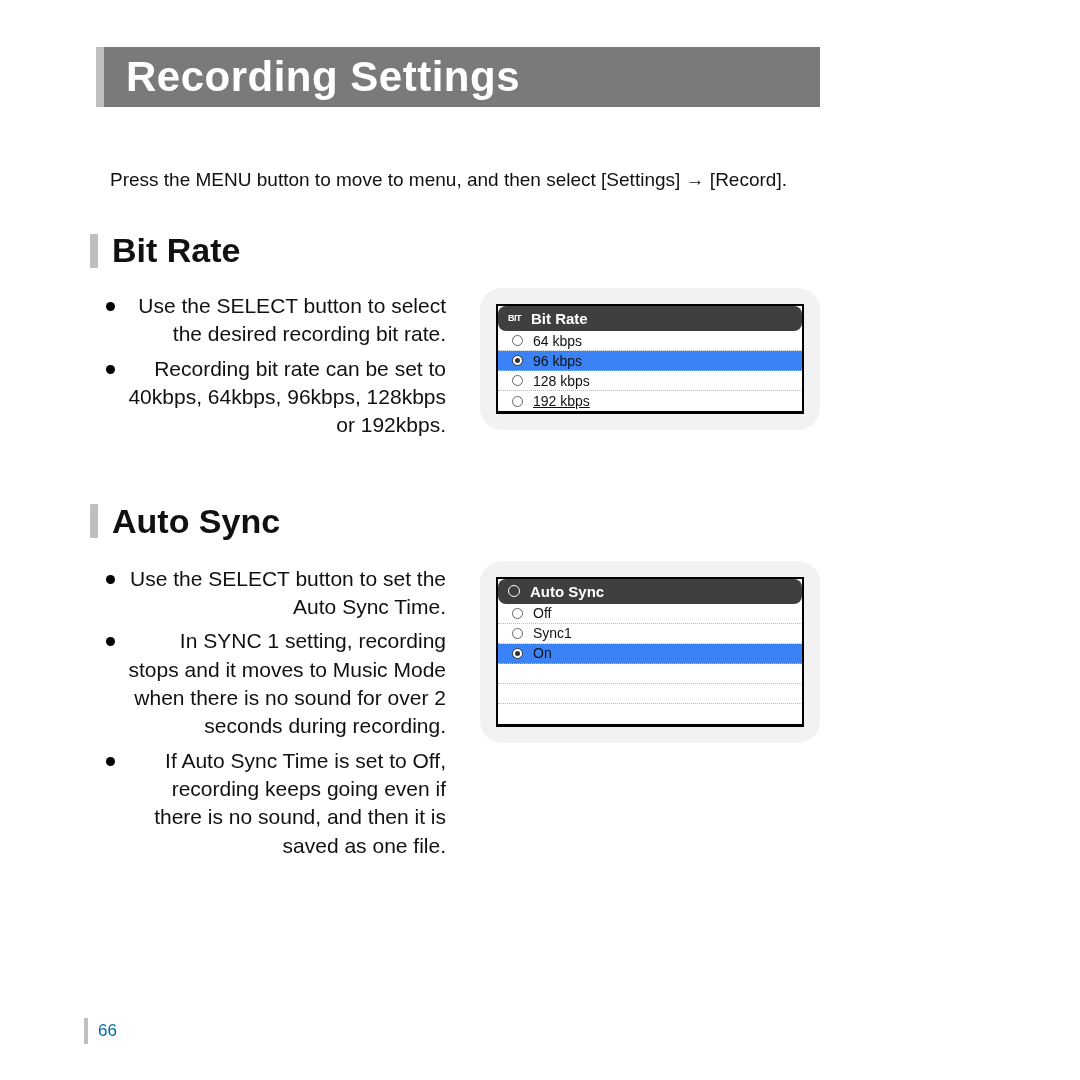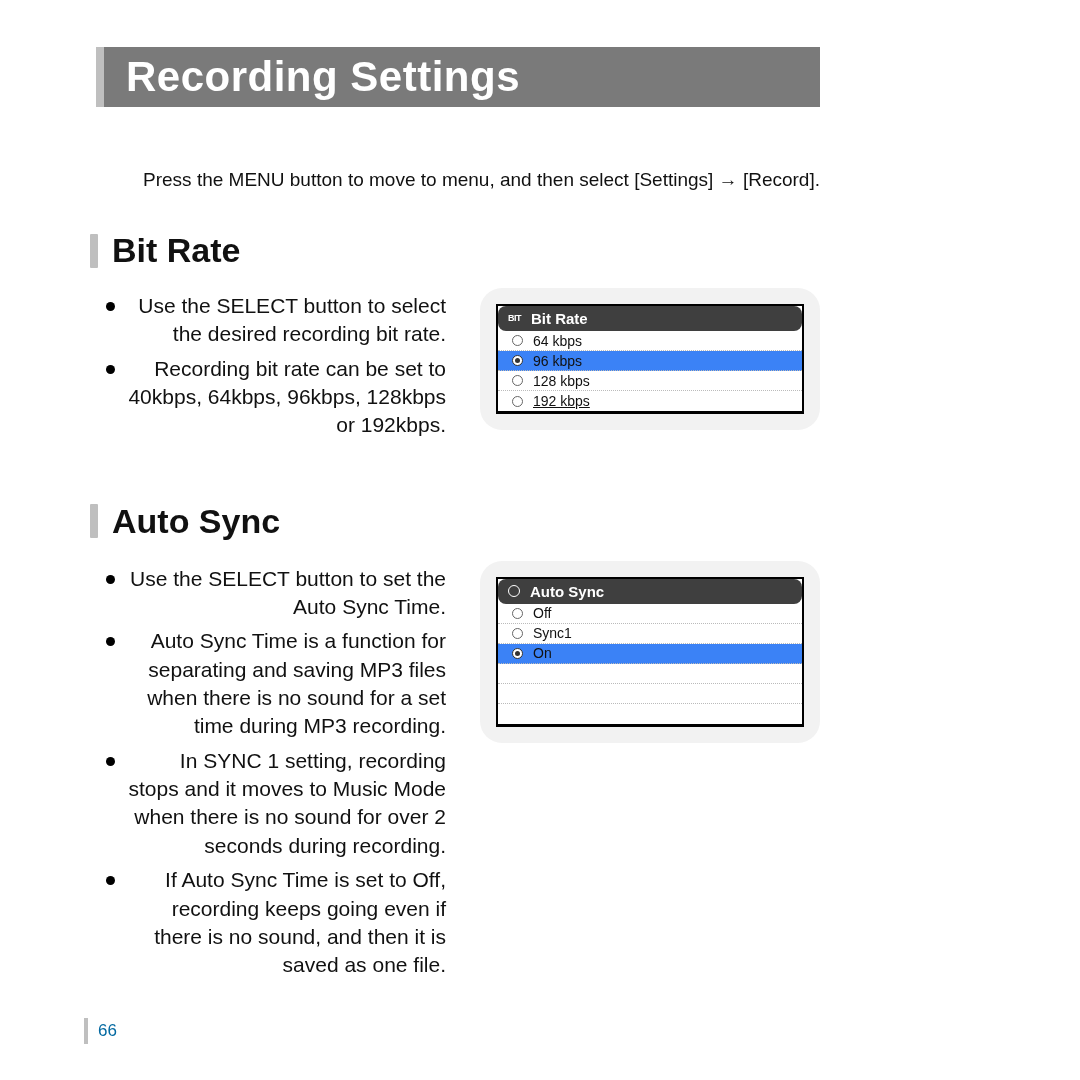--- a/index.html
+++ b/index.html
@@ -27,21 +27,20 @@
     font-weight: bold;
     padding-left: 22px;
     letter-spacing: 0.5px;
   }
 
   .intro {
     margin-top: 62px;
     margin-left: 26px;
     font-size: 19px;
     color: #111;
-    text-align: right;
   }
 
   
   .sect { margin-top: 40px; }
   .sect-head {
     display: flex;
     align-items: center;
     gap: 14px;
     margin-left: 6px;
   }
@@ -225,21 +224,20 @@
 
   <div class="sect autosync" style="margin-top:56px;">
     <div class="sect-head">
       <div class="sect-bar"></div>
       <div class="sect-title">Auto Sync</div>
     </div>
     <div class="sect-body">
       <div class="sect-left" style="max-width:520px;">
         <ul class="bullet-list">
           <li>Use the SELECT button to set the Auto Sync Time.</li>
-          <li>Auto Sync Time is a function for separating and saving MP3 files when there is no sound for a set time during MP3 recording.</li>
           <li>In SYNC 1 setting, recording stops and it moves to Music Mode when there is no sound for over 2 seconds during recording.</li>
           <li>If Auto Sync Time is set to Off, recording keeps going even if there is no sound, and then it is saved as one file.</li>
         </ul>
       </div>
       <div class="panel-wrap">
         <div class="panel">
           <div class="panel-head">
             <span class="panel-head-icon sync"></span>
             <span>Auto Sync</span>
           </div>

